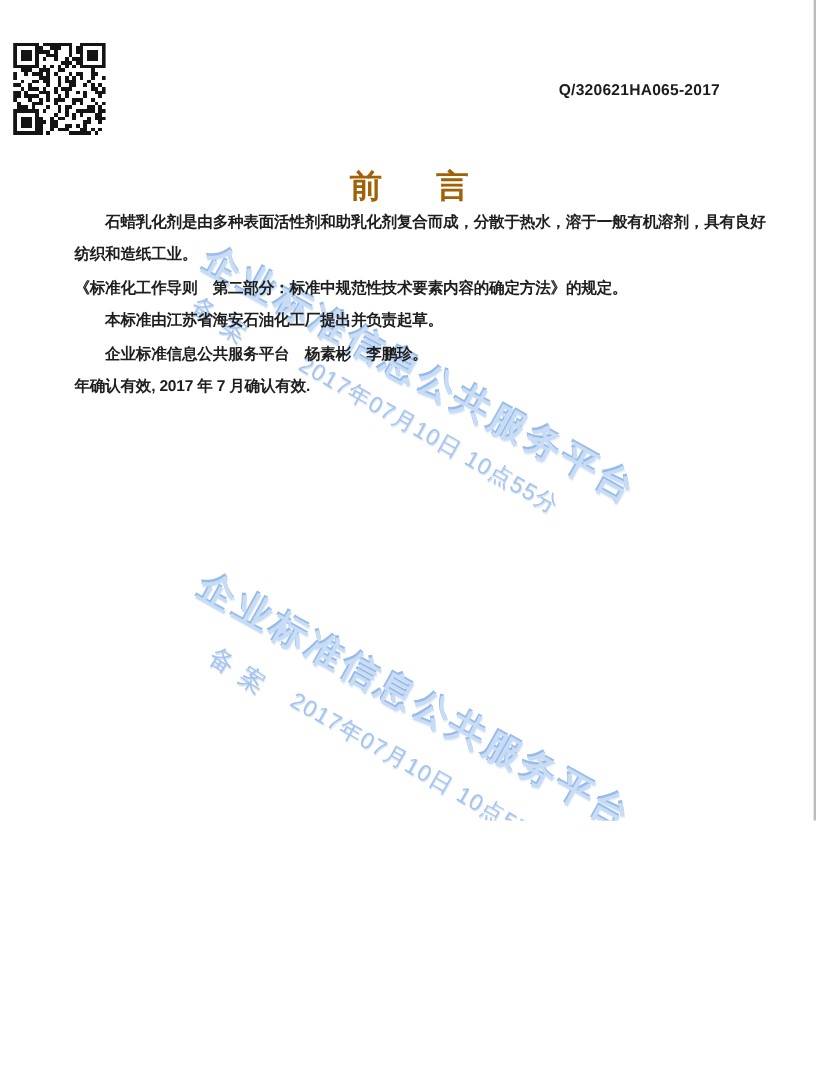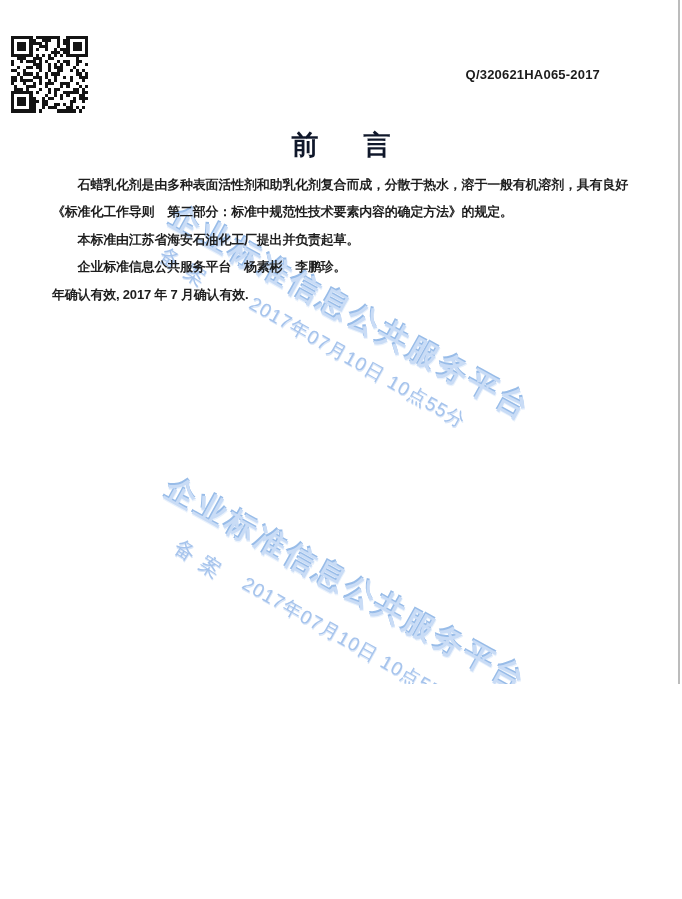--- a/index.html
+++ b/index.html
@@ -20,28 +20,28 @@
     position:absolute;left:11px;top:35px;width:77px;height:78px;
   }
   
   .doc-number{
     position:absolute;top:67px;right:82px;
     font-size:13px;font-weight:bold;color:#1c1c1c;
     letter-spacing:0.2px;
   }
   
   .title{
-    position:absolute;left:0;right:0;top:124px;margin:3px;
+    position:absolute;left:0;right:0;top:124px;margin:13px;
     text-align:center;
-    font-size:27px;font-weight:bold;color:#0f172a;
+    font-size:27px;font-weight:bold;color:#a16207;
     letter-spacing:9px;text-indent:9px;
   }
   
   .body-text{
-    position:absolute;left:52px;top:171px;width:560px;
+    position:absolute;left:62px;top:171px;width:560px;
     z-index:2;
   }
   .text-line{
     height:27.4px;line-height:27.4px;
     font-size:13px;letter-spacing:-0.2px;
     color:#1e1e1e;font-weight:600;
     white-space:nowrap;
   }
   
   .wm div{
@@ -390,20 +390,21 @@
       <rect x="20" y="24" width="1" height="1"></rect>
       <rect x="22" y="24" width="1" height="1"></rect>
     </svg>
 
   <div class="doc-number">Q/320621HA065-2017</div>
 
   <h1 class="title">前　言</h1>
 
   <div class="body-text">
       <div class="text-line">　　石蜡乳化剂是由多种表面活性剂和助乳化剂复合而成，分散于热水，溶于一般有机溶剂，具有良好</div>
+      <div class="text-line">纺织和造纸工业。</div>
       <div class="text-line">《标准化工作导则　第二部分：标准中规范性技术要素内容的确定方法》的规定。</div>
       <div class="text-line">　　本标准由江苏省海安石油化工厂提出并负责起草。</div>
       <div class="text-line">　　企业标准信息公共服务平台　杨素彬　李鹏珍。</div>
       <div class="text-line">年确认有效, 2017 年 7 月确认有效.</div>
     </div>
 
   <div class="wm wm-upper">
     <div class="wm-main">企业标准信息公共服务平台</div>
     <div class="wm-badge">备案</div>
     <div class="wm-date">2017年07月10日  10点55分</div>

